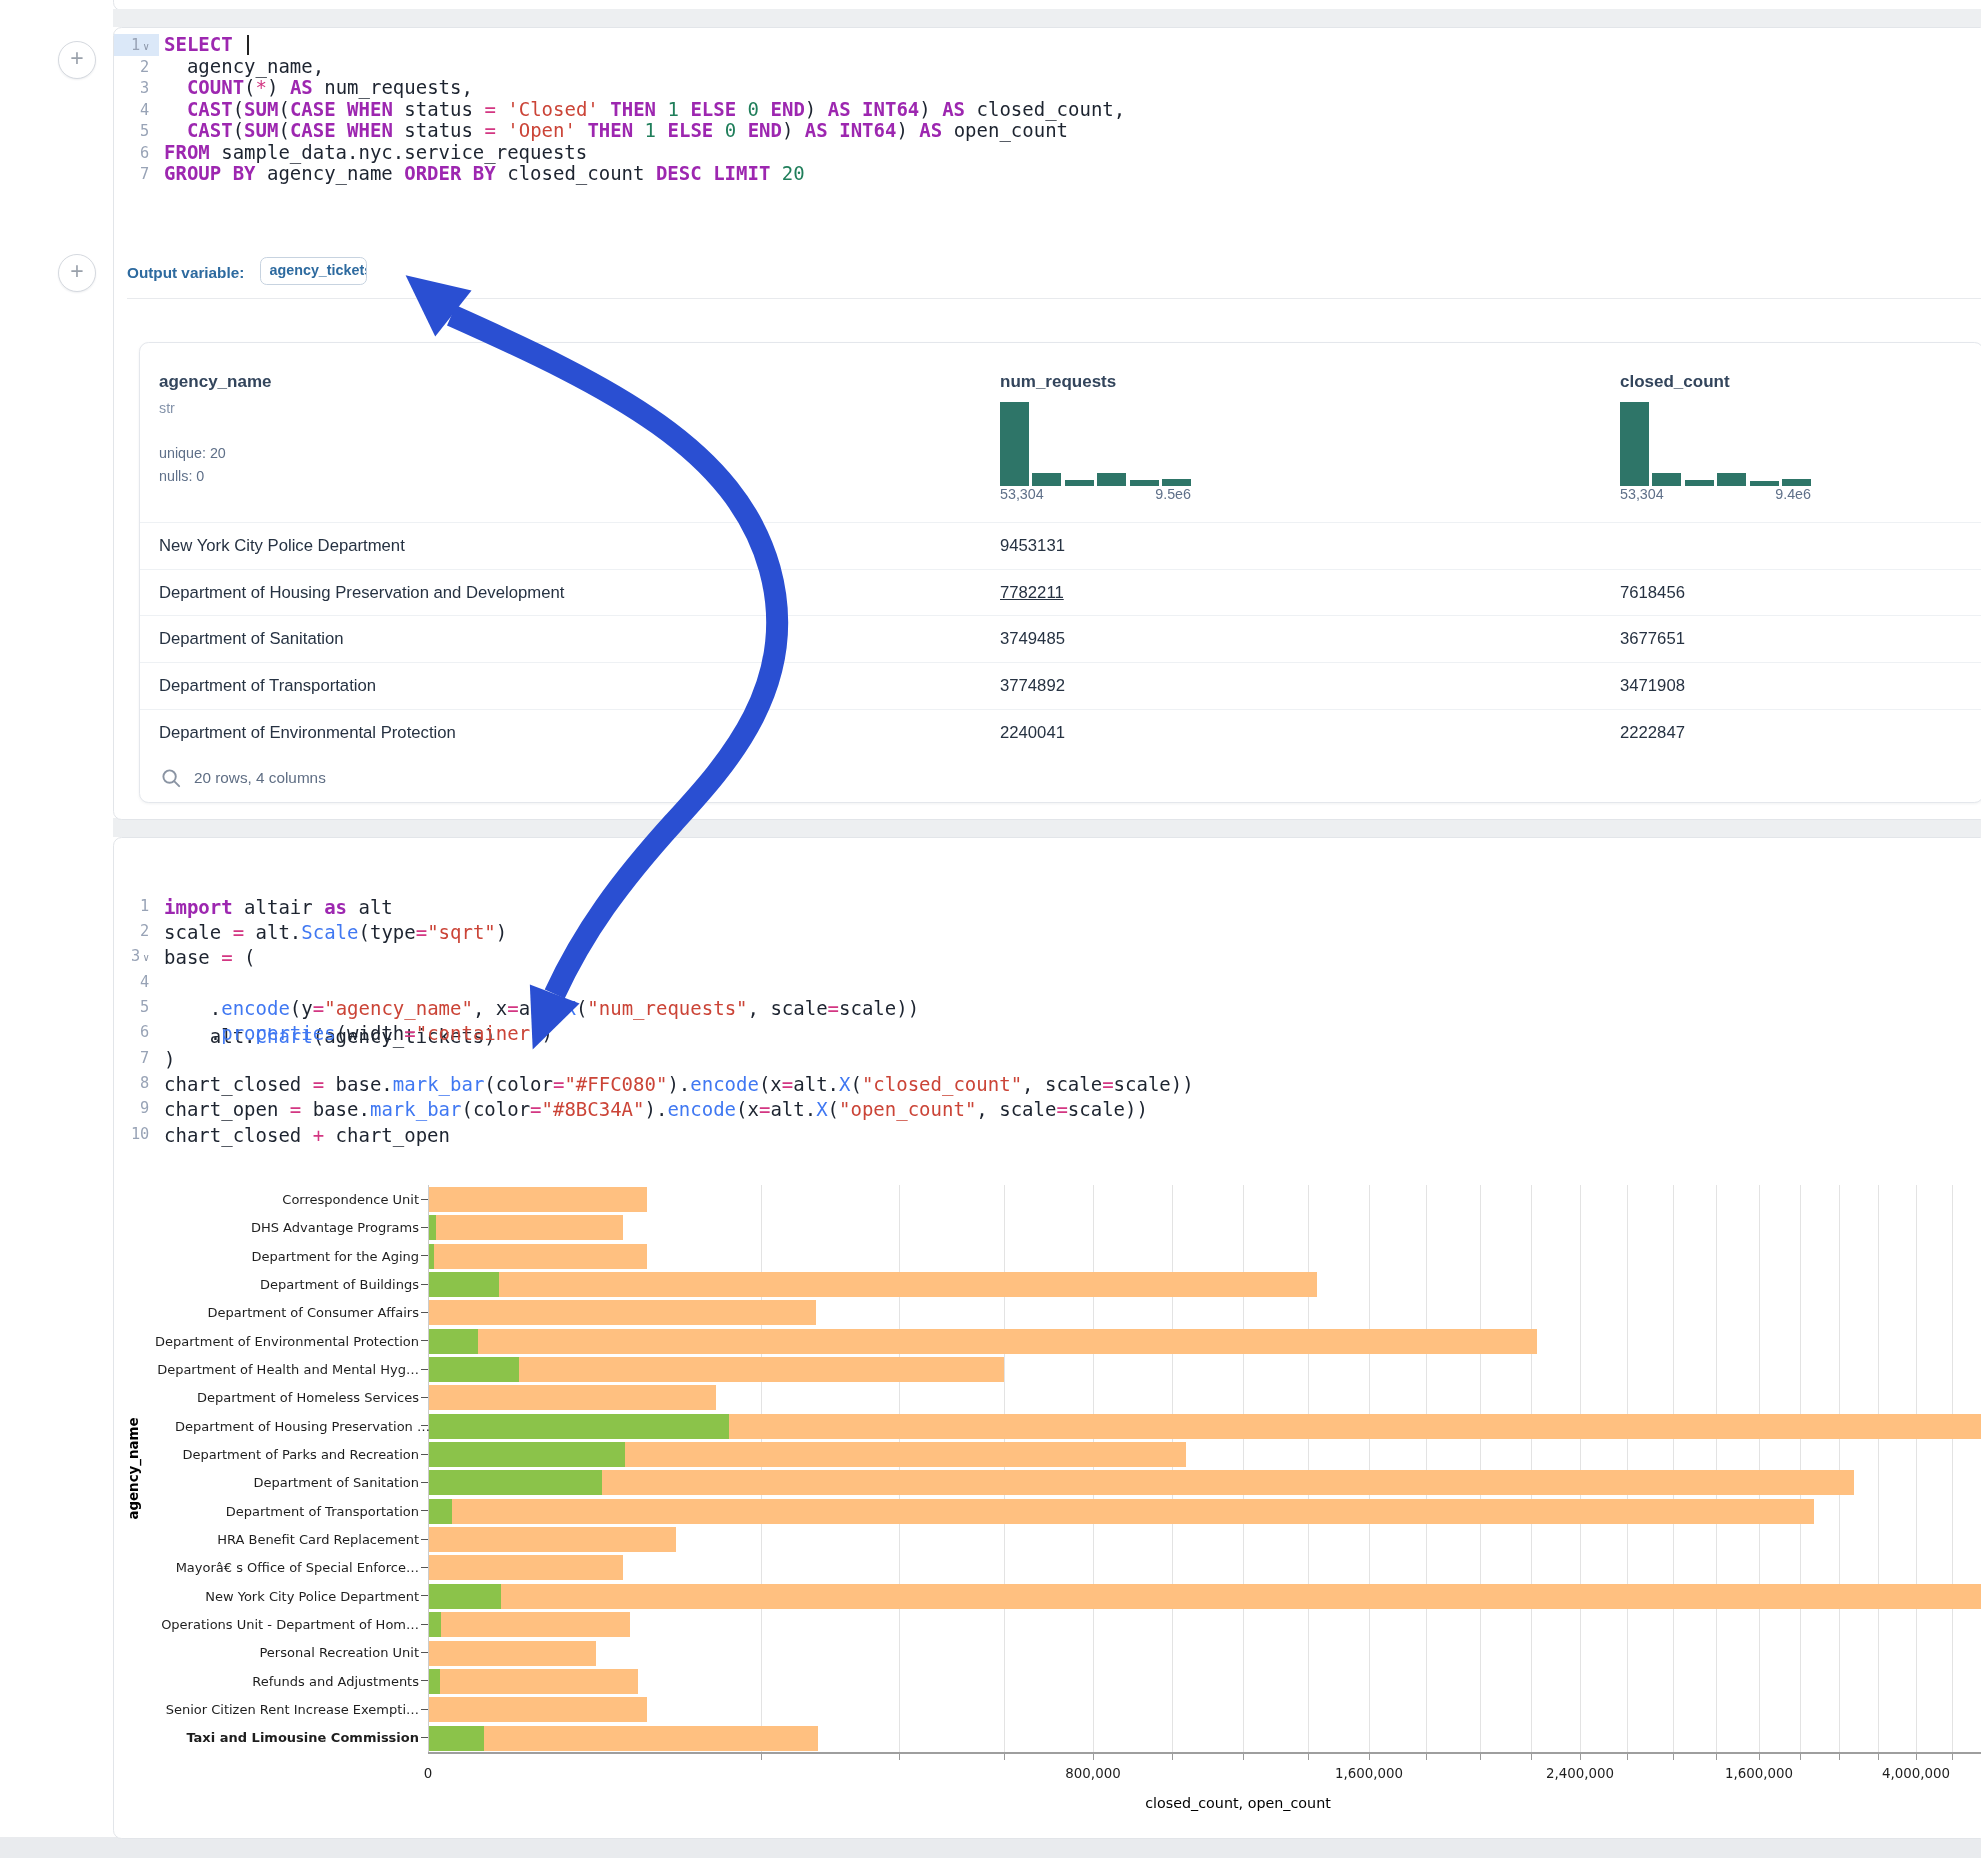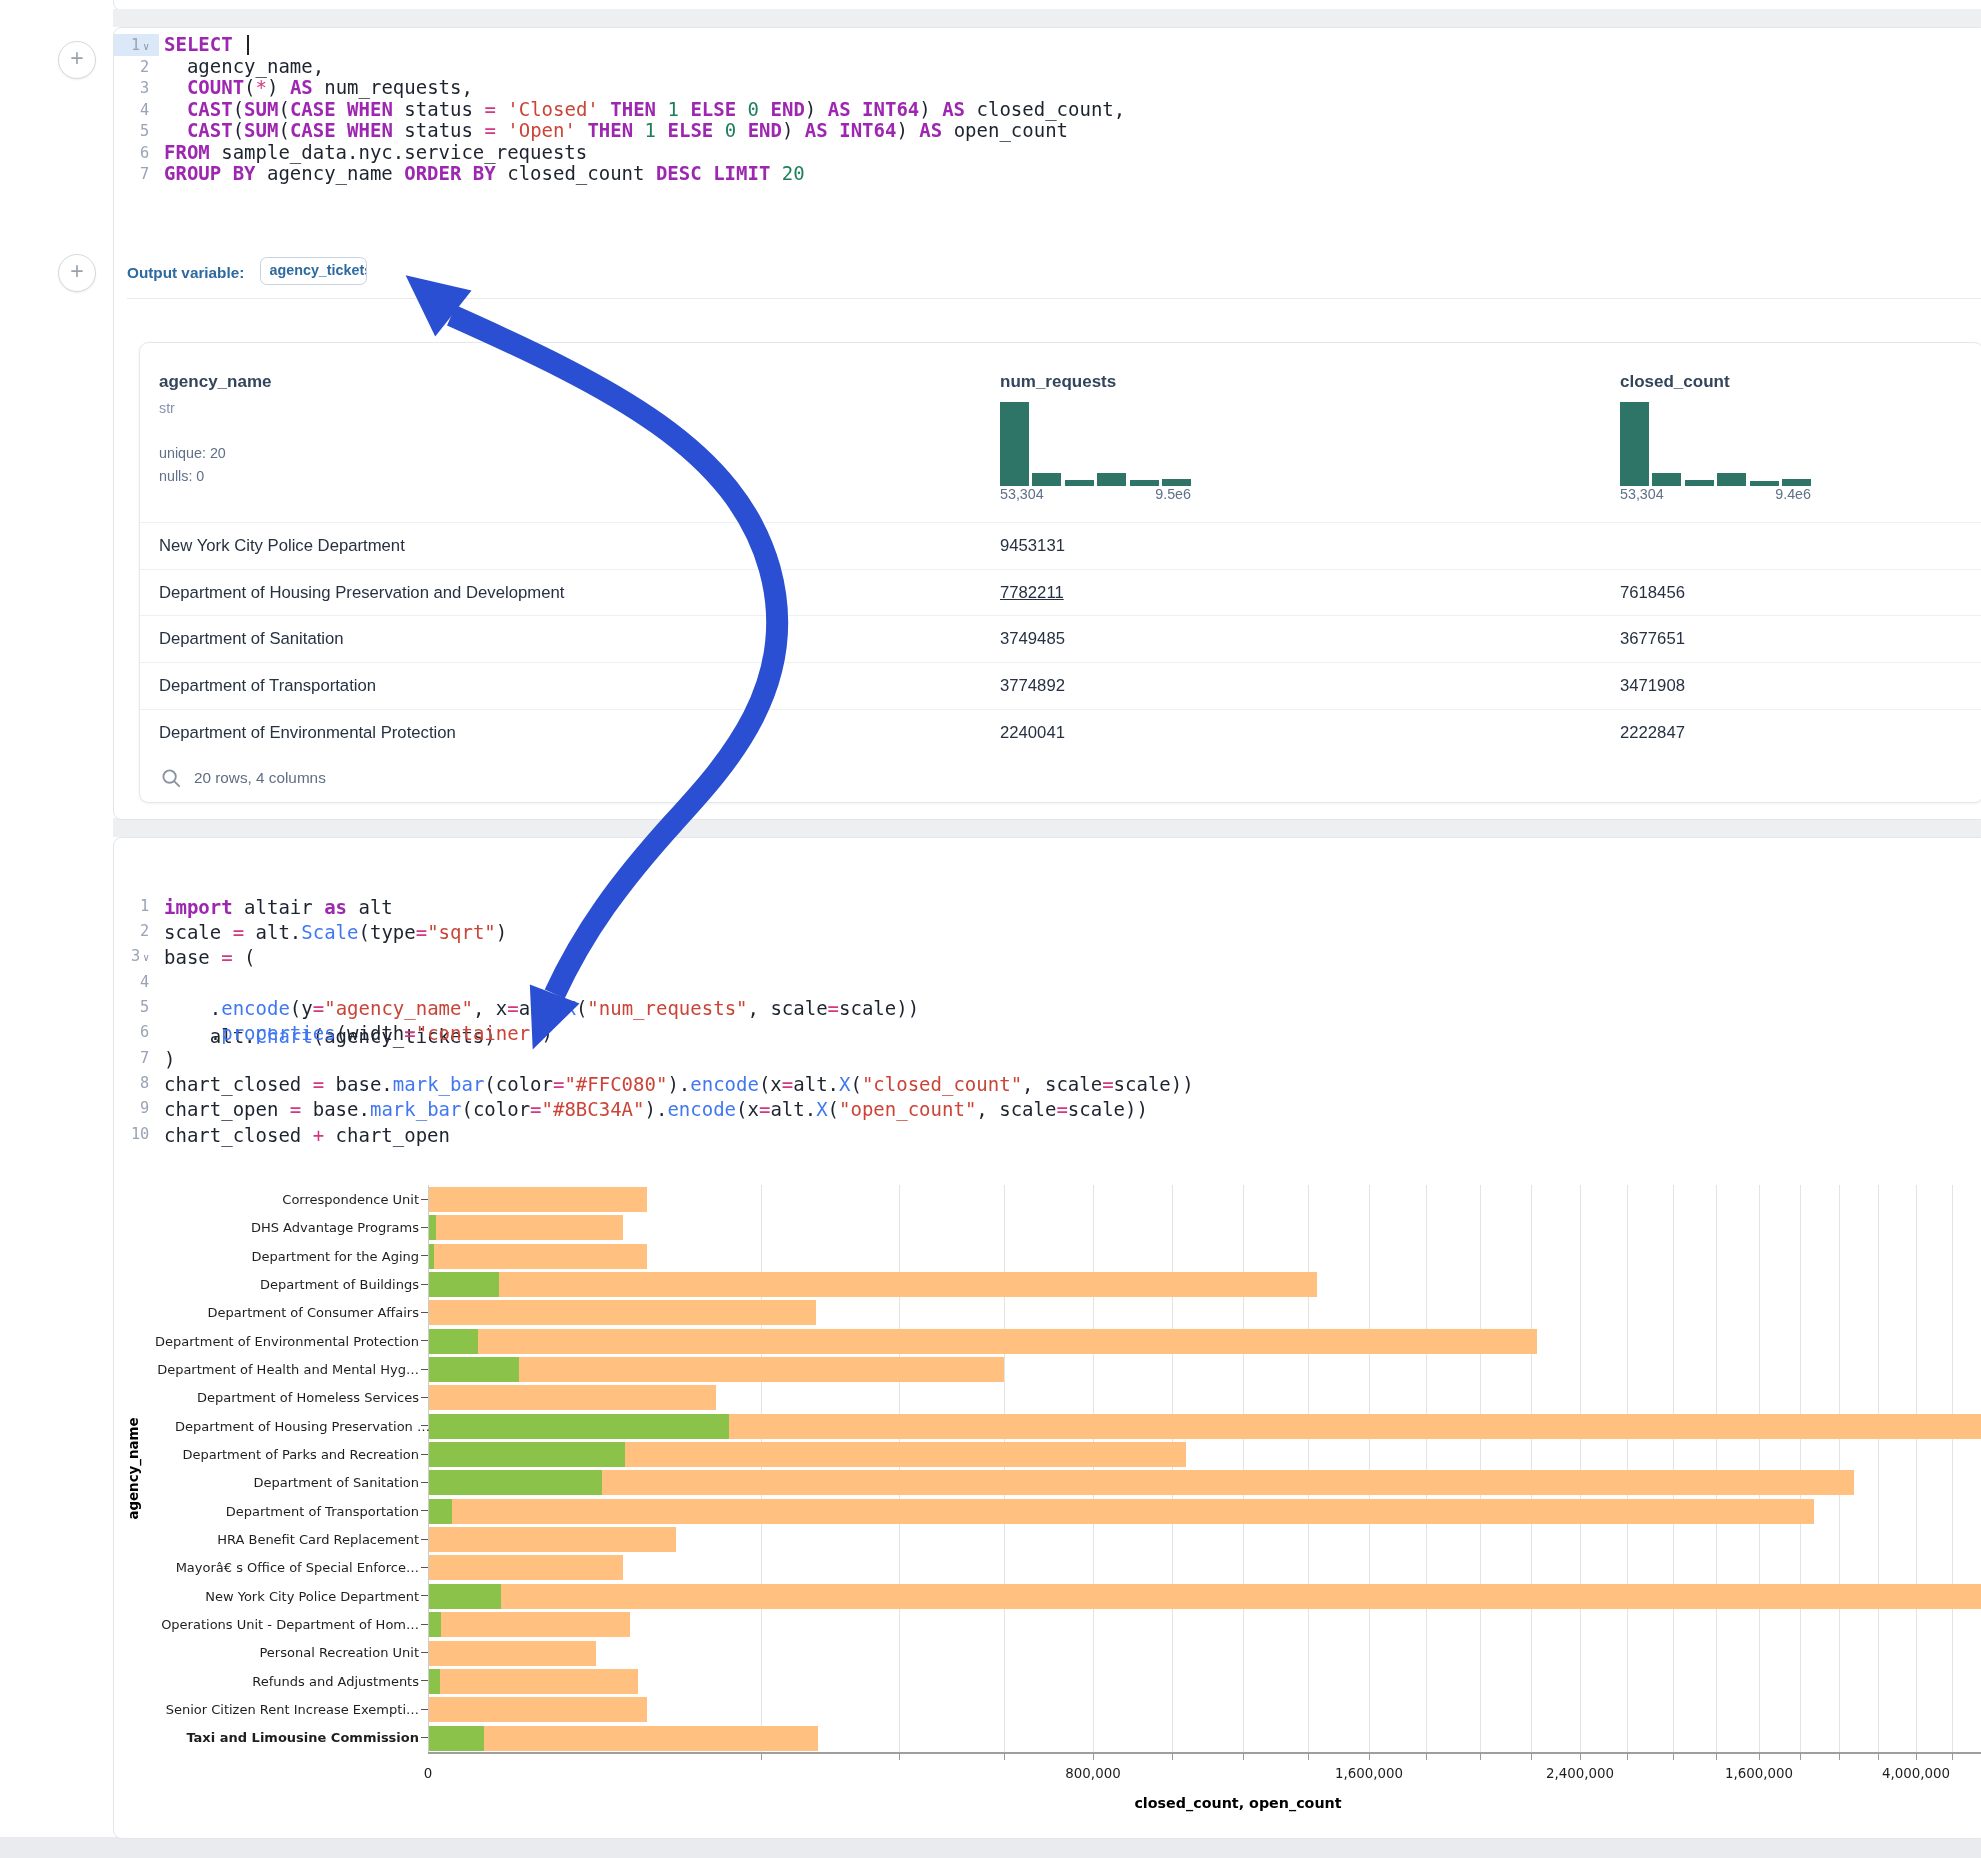--- a/index.html
+++ b/index.html
@@ -64,21 +64,21 @@
   .chart-label{position:absolute;width:287px;text-align:right;font-family:"DejaVu Sans",sans-serif;
         font-size:13px;color:#1e1e1e;}
   .ytick{position:absolute;width:6.7px;height:1.4px;background:#555;}
   .gridline{position:absolute;width:1px;background:#e3e3e3;}
   .xtick{position:absolute;width:1px;height:5.7px;background:#9a9a9a;}
   .bar{position:absolute;height:25px;}
   .bar-closed{background:var(--closed);} .bar-open{background:var(--open);}
   .axis-line{position:absolute;background:#9e9e9e;}
   .xtick-label{position:absolute;font-family:"DejaVu Sans",sans-serif;font-size:13.4px;color:#1e1e1e;
         transform:translateX(-50%);}
-  .x-title{position:absolute;font-family:"DejaVu Sans",sans-serif;font-size:14.3px;font-weight:bold;color:#000;
+  .x-title{position:absolute;font-family:"DejaVu Sans",sans-serif;font-size:14.3px;font-weight:normal;color:#000;
         transform:translateX(-50%);}
   .y-title{position:absolute;font-family:"DejaVu Sans",sans-serif;font-size:13.4px;font-weight:bold;color:#000;
         transform:rotate(-90deg);transform-origin:center;}
   .domain-left{position:absolute;width:1px;background:#ccc;}
   .arrow-svg{position:absolute;left:0;top:0;pointer-events:none;}
 </style>
 </head>
 <body>
 
 <div class="page">

